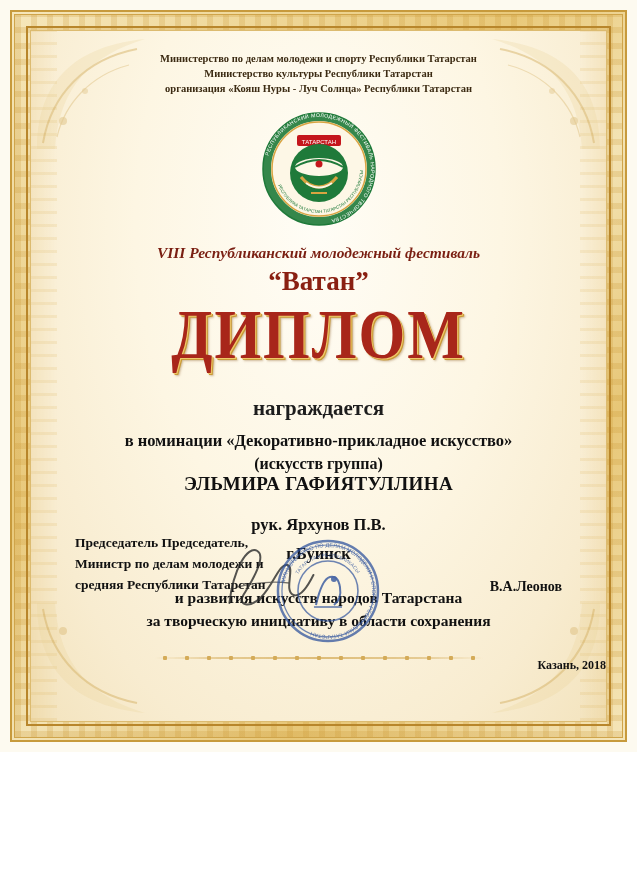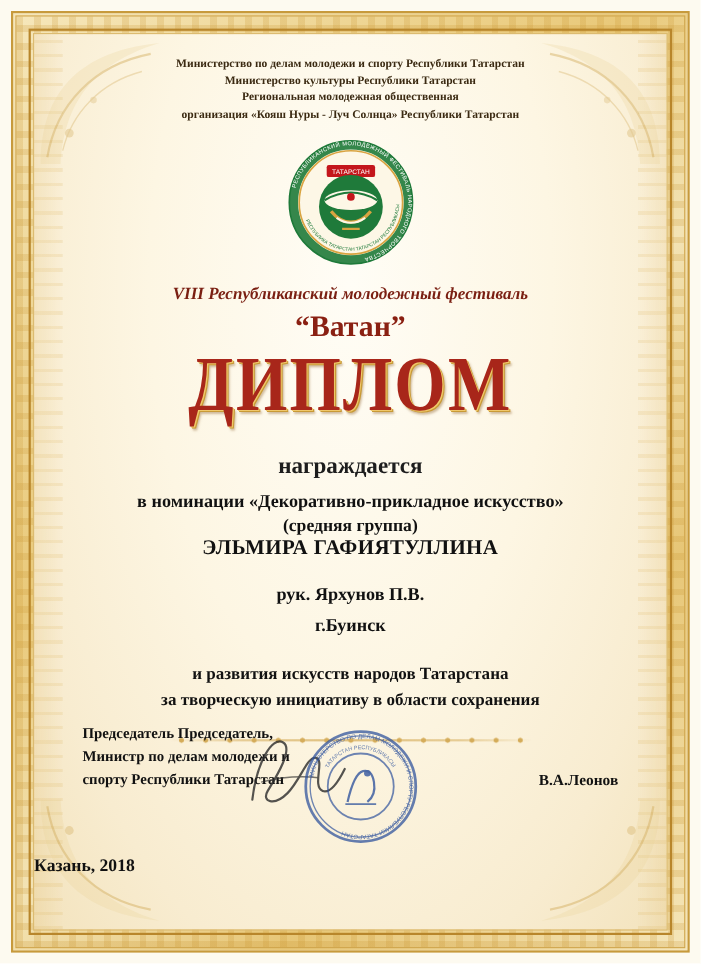--- a/index.html
+++ b/index.html
@@ -10,21 +10,21 @@
   body {
     width: 637px;
     height: 876px;
     font-family: "Liberation Serif", serif;
     overflow: hidden;
   }
 
   .page {
     position: relative;
     width: 637px;
-    height: 876px;
+    height: 752px;
     background: #fdfaf0;
     box-sizing: border-box;
   }
 
   
   .border-outer {
     position: absolute;
     left: 10px; top: 10px; right: 10px; bottom: 10px;
     background:
       linear-gradient(135deg, #f6e7bb 0%, #efd89a 18%, #e9c97a 38%, #f3e3b4 55%, #e7c676 75%, #f5e6ba 100%);
@@ -244,22 +244,22 @@
     transform: translateX(-96%);
     width: 110px;
     height: 80px;
     opacity: .8;
   }
 
   .place-year {
     position: absolute;
     left: 0; right: 0;
     bottom: 48px;
-    text-align: left;
-    font-size: 16px;
+    text-align: right;
+    font-size: 12px;
     font-weight: bold;
     color: #111;
   }
 </style>
 </head>
 <body>
 
 <div class="page">
 
   <div class="border-outer"></div>
@@ -294,21 +294,20 @@
       <path d="M4,116 C4,60 30,14 112,6 C60,22 26,52 22,116 Z" style="fill:#e8cf94" opacity=".55"></path>
       <path d="M10,110 C18,62 52,26 104,16" stroke="#c79a3c" stroke-width="2" fill="none" opacity=".8"></path>
       <circle cx="30" cy="88" r="4" fill="#c79a3c" opacity=".6"></circle>
     </svg>
 
     <div class="content">
 
       <div class="ministries">
         <div>Министерство по делам молодежи и спорту Республики Татарстан</div>
         <div>Министерство культуры Республики Татарстан</div>
-        <div>Региональная молодежная общественная</div>
         <div>организация «Кояш Нуры - Луч Солнца» Республики Татарстан</div>
       </div>
 
       <div class="emblem-wrap">
         <div class="emblem">
           <svg viewBox="0 0 116 116" width="116" height="116">
             <defs>
               <path id="outerArc" d="M58,58 m-52,0 a52,52 0 1,1 104,0 a52,52 0 1,1 -104,0"></path>
               <path id="innerArc" d="M58,58 m-44,0 a44,44 0 1,0 88,0 a44,44 0 1,0 -88,0"></path>
             </defs>
@@ -337,39 +336,39 @@
       <div class="fest-title">
         <div>VIII Республиканский молодежный фестиваль</div>
       </div>
 
       <div class="fest-name">“Ватан”</div>
 
       <div class="diploma-word">ДИПЛОМ</div>
 
       <div class="awarded">награждается</div>
       <div class="nomination">в номинации «Декоративно-прикладное искусство»</div>
-      <div class="group">(средняя группа)</div>
+      <div class="group">(искусств группа)</div>
 
       <div class="recipient">ЭЛЬМИРА ГАФИЯТУЛЛИНА</div>
       <div class="leader">рук. Ярхунов П.В.</div>
       <div class="city">г.Буинск</div>
 
       <div class="reason">
         <div>и развития искусств народов Татарстана</div>
         <div>за творческую инициативу в области сохранения</div>
       </div>
 
       <div class="divider"></div>
     </div>
 
     <div class="sign-block">
       <div class="sign-left">
         <div>Председатель Председатель,</div>
         <div>Министр по делам молодежи и</div>
-        <div>спорту Республики Татарстан</div>
+        <div>средняя Республики Татарстан</div>
       </div>
 
       <svg class="signature-scribble" viewBox="0 0 110 80">
         <path d="M16,64 C20,30 34,6 44,12 C54,18 36,46 30,56 C24,66 36,70 48,58 C60,46 66,24 74,26 C82,28 70,52 80,56 C88,59 96,44 100,36" fill="none" stroke="#2b2b2b" stroke-width="2" stroke-linecap="round"></path>
         <path d="M24,48 C40,44 58,42 76,44" fill="none" stroke="#2b2b2b" stroke-width="1.3" opacity=".8"></path>
       </svg>
 
       <svg class="stamp" viewBox="0 0 112 112">
         <defs>
           <path id="stampOuter" d="M56,56 m-44,0 a44,44 0 1,1 88,0 a44,44 0 1,1 -88,0"></path>

